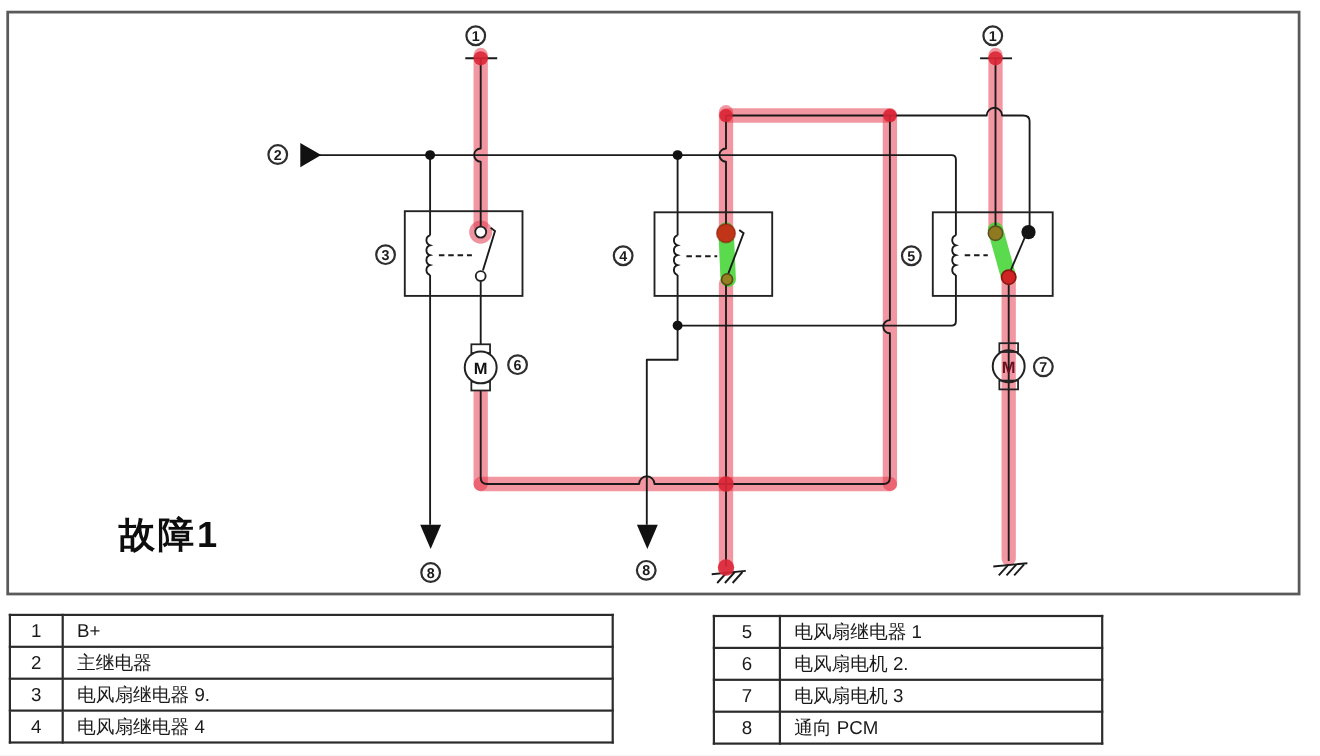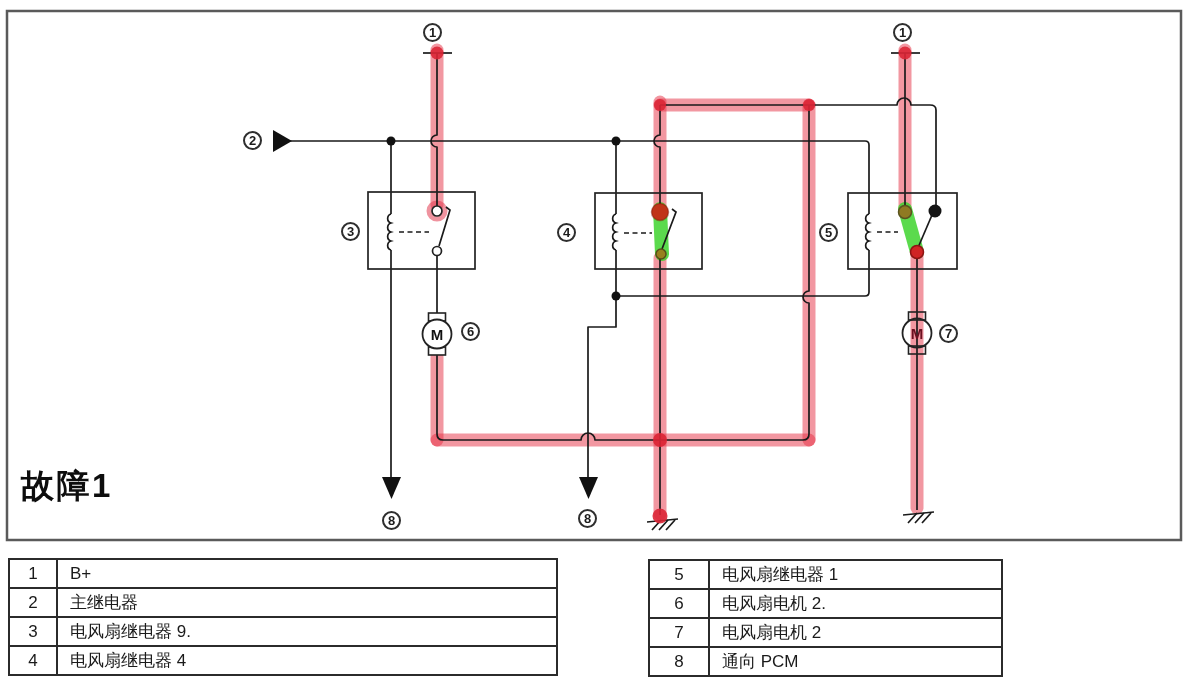--- a/index.html
+++ b/index.html
@@ -4,21 +4,21 @@
 <style>
   html,body{margin:0;padding:0;background:#e9e9e9;}
   .stage{position:relative;width:1200px;height:687px;background:#ffffff;overflow:hidden;
          font-family:"Liberation Sans","DejaVu Sans",sans-serif;color:#111;}
   svg.diagram{position:absolute;left:0;top:0;}
   .circ-label{position:absolute;width:19px;height:19px;border:2px solid #2e2e2e;border-radius:50%;
         background:#fff;box-sizing:border-box;text-align:center;font-size:13px;font-weight:600;
         line-height:15px;color:#1c1c1c;}
   .fault{position:absolute;left:21px;top:366px;font-size:33px;font-weight:bold;
          line-height:48px;letter-spacing:2.5px;color:#0d0d0d;white-space:pre;}
-  .fault div{white-space:pre;}
+  .fault div{white-space:pre;text-align:right;}
   table.legend{position:absolute;border-collapse:collapse;table-layout:fixed;
                font-size:17px;color:#1a1a1a;background:#fff;}
   table.legend td{border:2px solid #2b2b2b;height:27px;padding:0;vertical-align:middle;}
   table.legend td.num{text-align:center;font-weight:500;}
   table.legend td.desc{padding-left:12px;text-align:left;}
   #legend-left{left:8px;top:558px;width:550px;}
   #legend-left td.num{width:46px;}
   #legend-right{left:648px;top:559px;width:355px;}
   #legend-right td.num{width:58px;}
 </style>
@@ -213,21 +213,21 @@
       <tr>
         <td class="num">5</td>
         <td class="desc">电风扇继电器 1</td>
       </tr>
       <tr>
         <td class="num">6</td>
         <td class="desc">电风扇电机 2.</td>
       </tr>
       <tr>
         <td class="num">7</td>
-        <td class="desc">电风扇电机 2</td>
+        <td class="desc">电风扇电机 3</td>
       </tr>
       <tr>
         <td class="num">8</td>
         <td class="desc">通向 PCM</td>
       </tr>
     </tbody>
   </table>
 
 </div>
 

